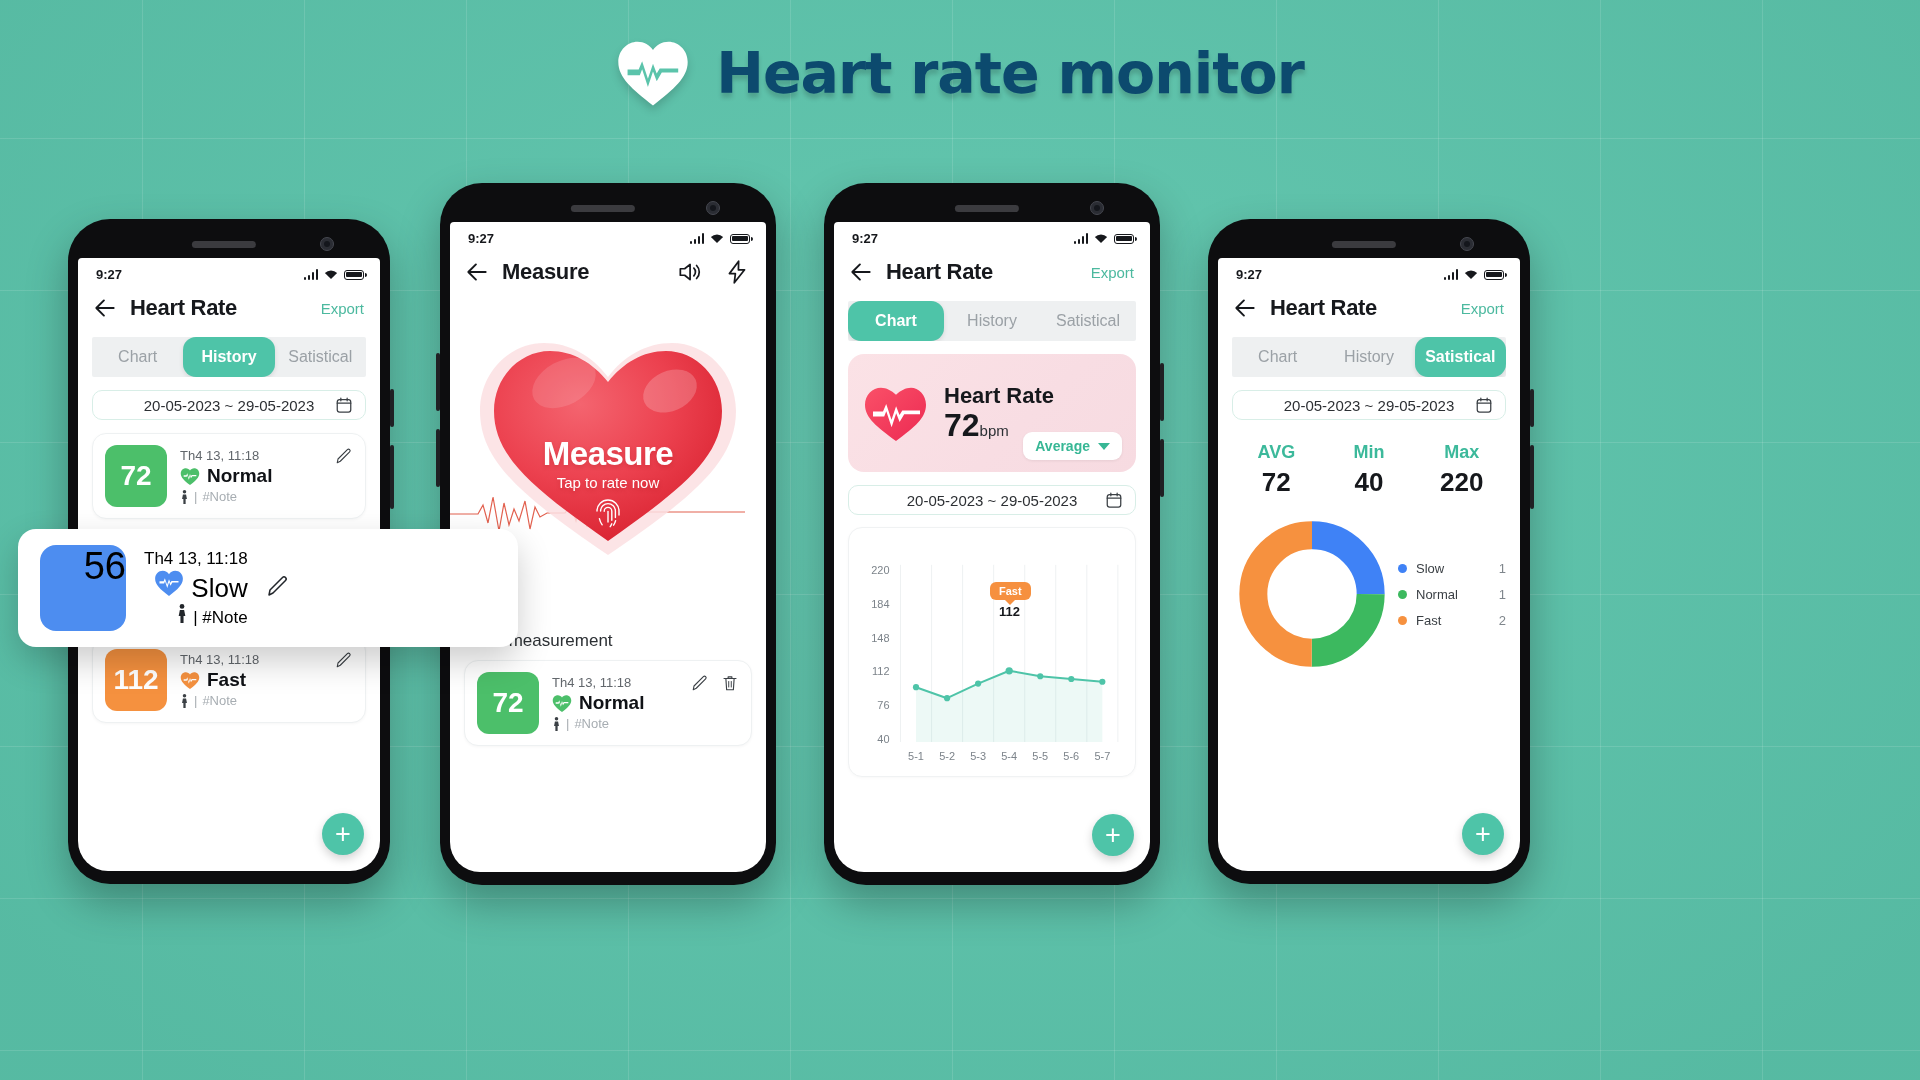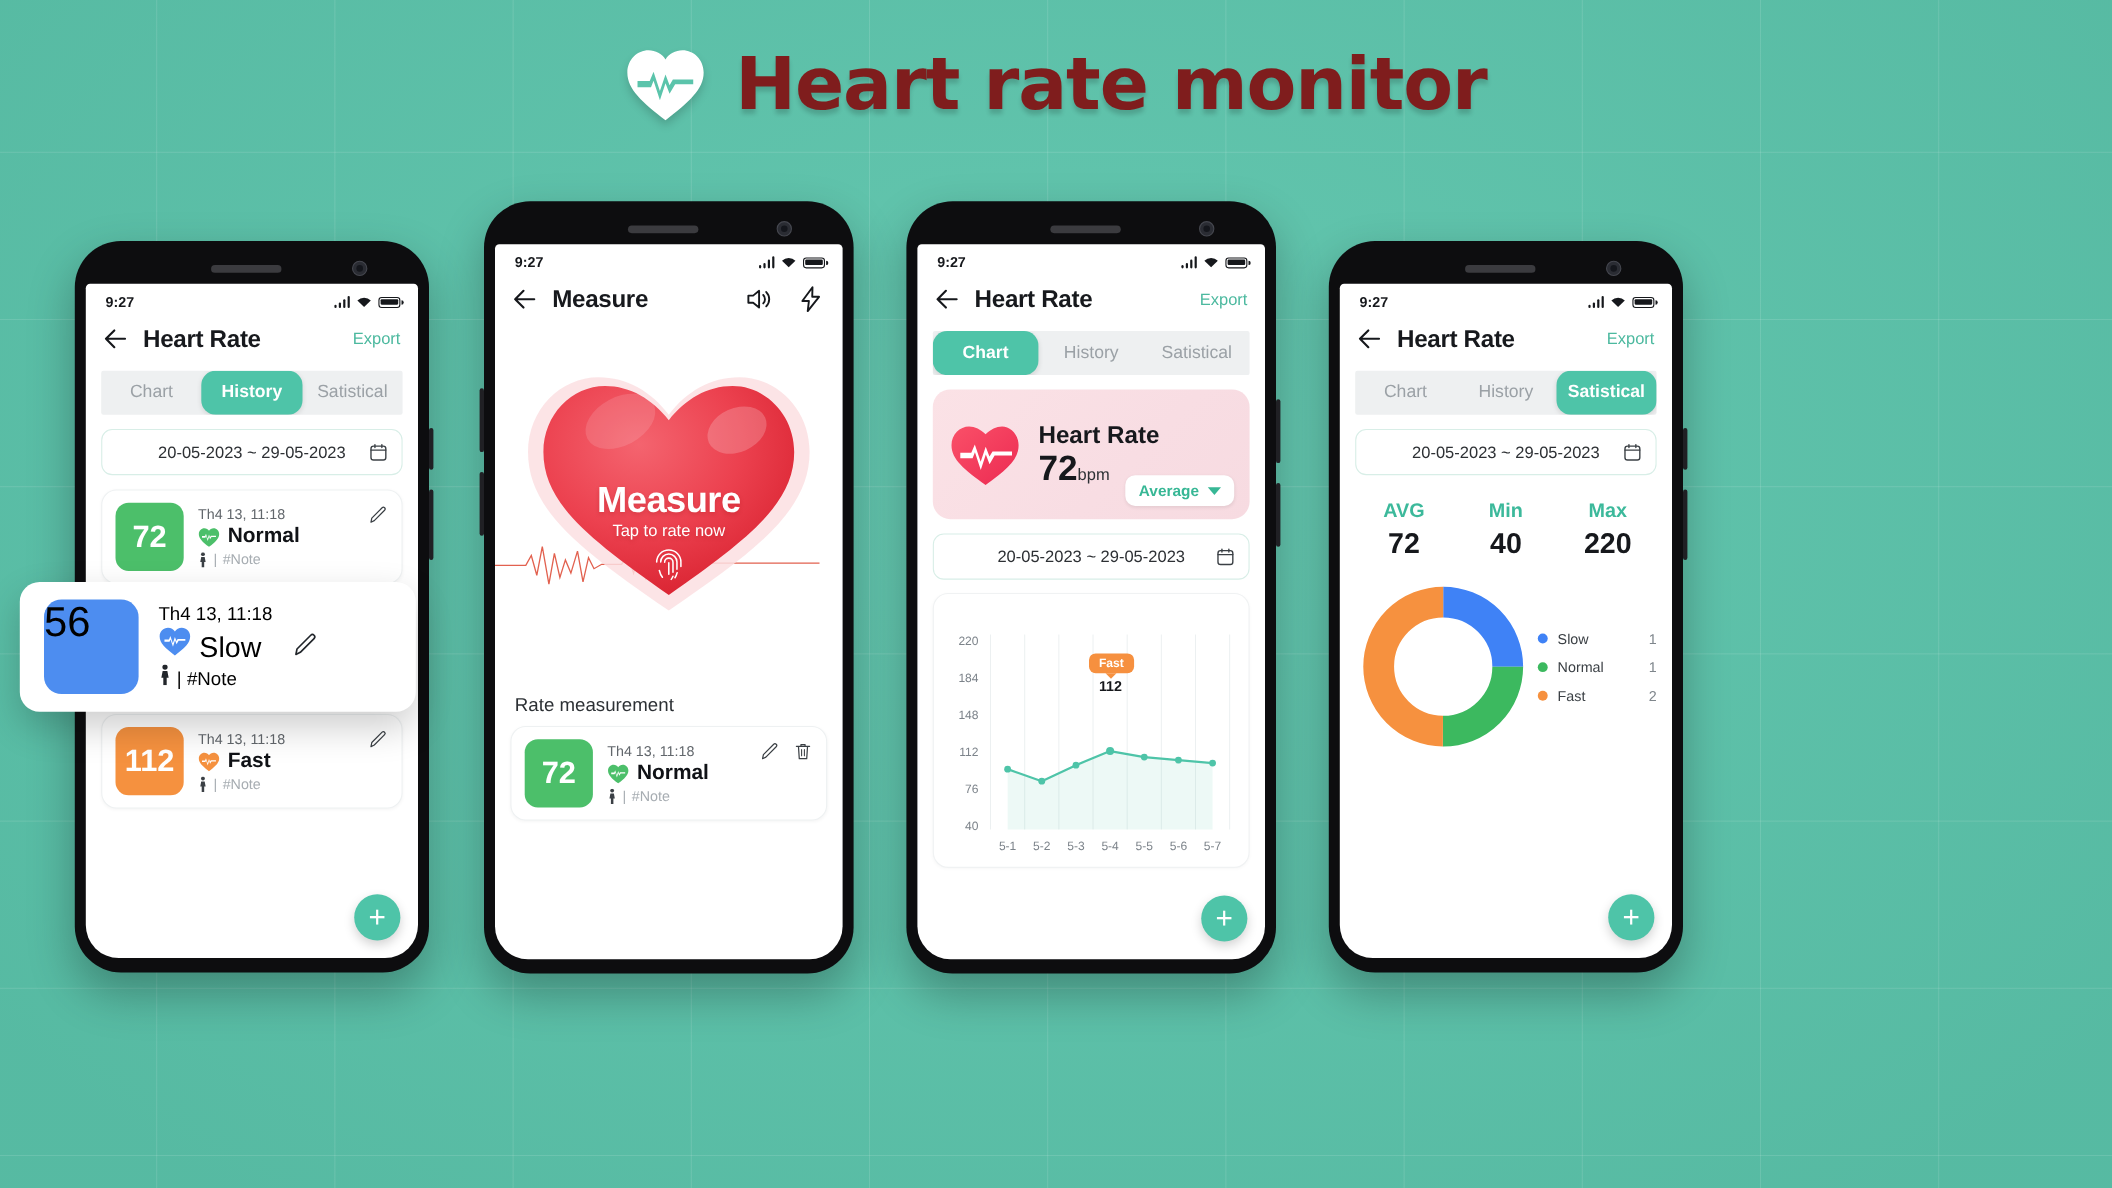--- a/index.html
+++ b/index.html
@@ -23,21 +23,21 @@
     background:radial-gradient(ellipse at 50% 40%, rgba(255,255,255,.06), rgba(0,0,0,.05) 90%);
   }
 
   
   .header{
     position:absolute; left:0; right:0; top:38px;
     display:flex; align-items:center; justify-content:center; gap:26px;
   }
   .header .logo{ width:74px; height:70px; filter:drop-shadow(0 5px 4px rgba(0,0,0,.16)); }
   .header h1{
-    color:#7f1d1d; font-size:66px; font-weight:bold; letter-spacing:-1px;
+    color:#0c4a6e; font-size:57px; font-weight:bold; letter-spacing:-1px;
     text-shadow: 0 5px 4px rgba(0,0,0,.16);
     font-family:"DejaVu Sans", sans-serif;
   }
 
   
   .phone{
     position:absolute;
     background:#0d0d0f;
     border-radius:42px;
     box-shadow: 0 18px 42px rgba(0,0,0,.28);
@@ -97,21 +97,21 @@
   }
   .segment .seg{
     flex:1; display:flex;align-items:center;justify-content:center;
     font-size:16px; color:#9ba1a6; border-radius:13px; cursor:pointer;
   }
   .segment .seg.active{ background:#4ec4a8; color:#fff; font-weight:bold;
     box-shadow:0 2px 5px rgba(0,0,0,.10);}
 
   
   .daterange{
-    margin:13px 14px 0 14px; height:42px; border:1px solid #d8eee7; border-radius:10px;
+    margin:13px 14px 0 14px; height:30px; border:1px solid #d8eee7; border-radius:10px;
     display:flex; align-items:center; justify-content:center; position:relative;
     font-size:15px; color:#2d3034; background:#fff;
   }
   .daterange .cal{ position:absolute; right:12px; width:18px;height:18px;}
 
   
   .rec{
     margin:13px 14px 0 14px; background:#fff; border:1px solid #eef1f2; border-radius:14px;
     display:flex; align-items:center; padding:11px 12px; gap:13px; position:relative;
     box-shadow:0 1px 3px rgba(0,0,0,.04);
@@ -321,21 +321,21 @@
         <svg viewBox="0 0 24 24">
             <path d="M3 21l1-5L16.5 3.5a2.1 2.1 0 0 1 3 3L7 19l-4 2z" fill="none" stroke="#3b4045" stroke-width="1.5" stroke-linejoin="round"></path>
           </svg>
       </div>
     </div>
 
     <div class="fab">+</div>
   </div>
 </div>
 
-<div class="rec-pop" style="left:18px; top:529px; width:360px;">
+<div class="rec-pop" style="left:18px; top:529px; width:500px;text-align:right;">
   <div class="val" style="background:#4d8df0">56</div>
   <div class="body">
     <div class="time">Th4 13, 11:18</div>
     <div class="state">
       <svg width="30" height="28" viewBox="0 0 24 22">
         <path fill="#4d8df0" d="M12 21.3C5 16 .9 12.2.9 7.5.9 3.9 3.6 1.2 7 1.2c2.1 0 4 1.1 5 2.7 1-1.6 2.9-2.7 5-2.7 3.4 0 6.1 2.7 6.1 6.3 0 4.7-4.1 8.5-11.1 13.8z"></path>
         <path fill="#fff" d="M4.4 9.6h3.3l1-2.5 1.8 5.3 1.5-4.5 1.1 2.9.9-1.5h5.6v1.3h-4.9l-1.5 2.6-1.1-2.9-1.5 4.7-1.8-5.4-.7 1.8H4.4z"></path>
       </svg>
       <span>Slow</span>
     </div>

